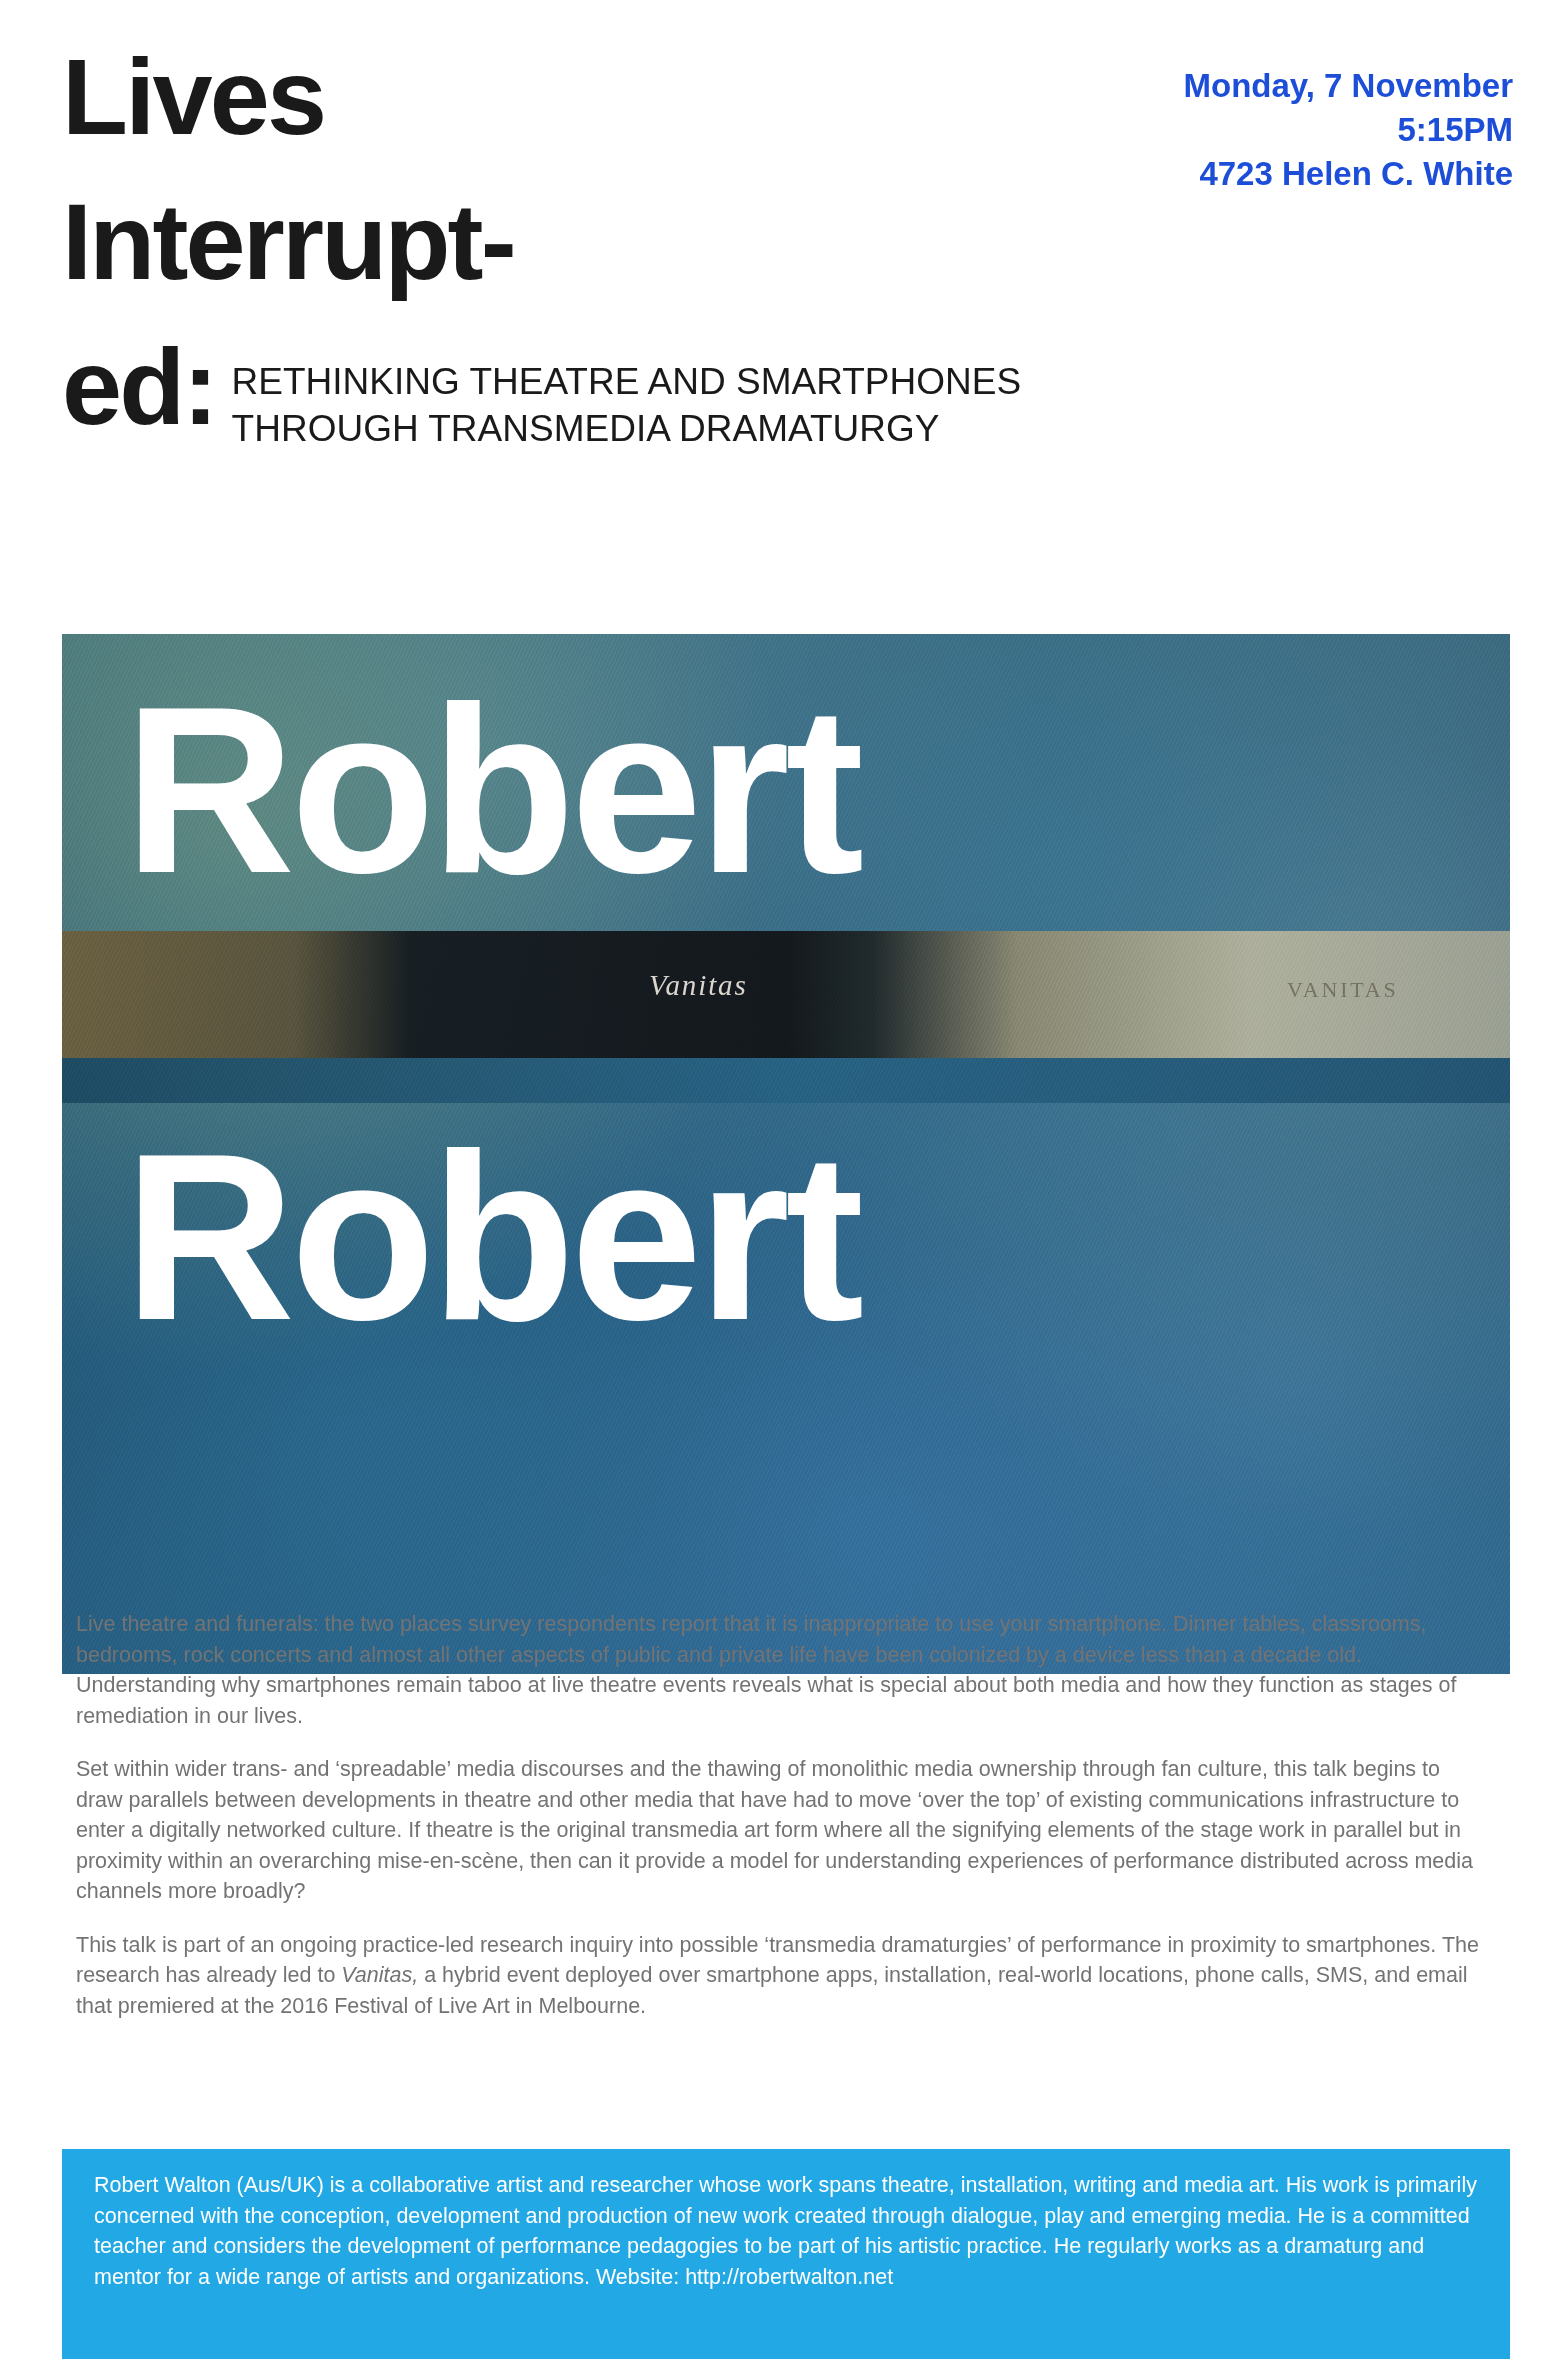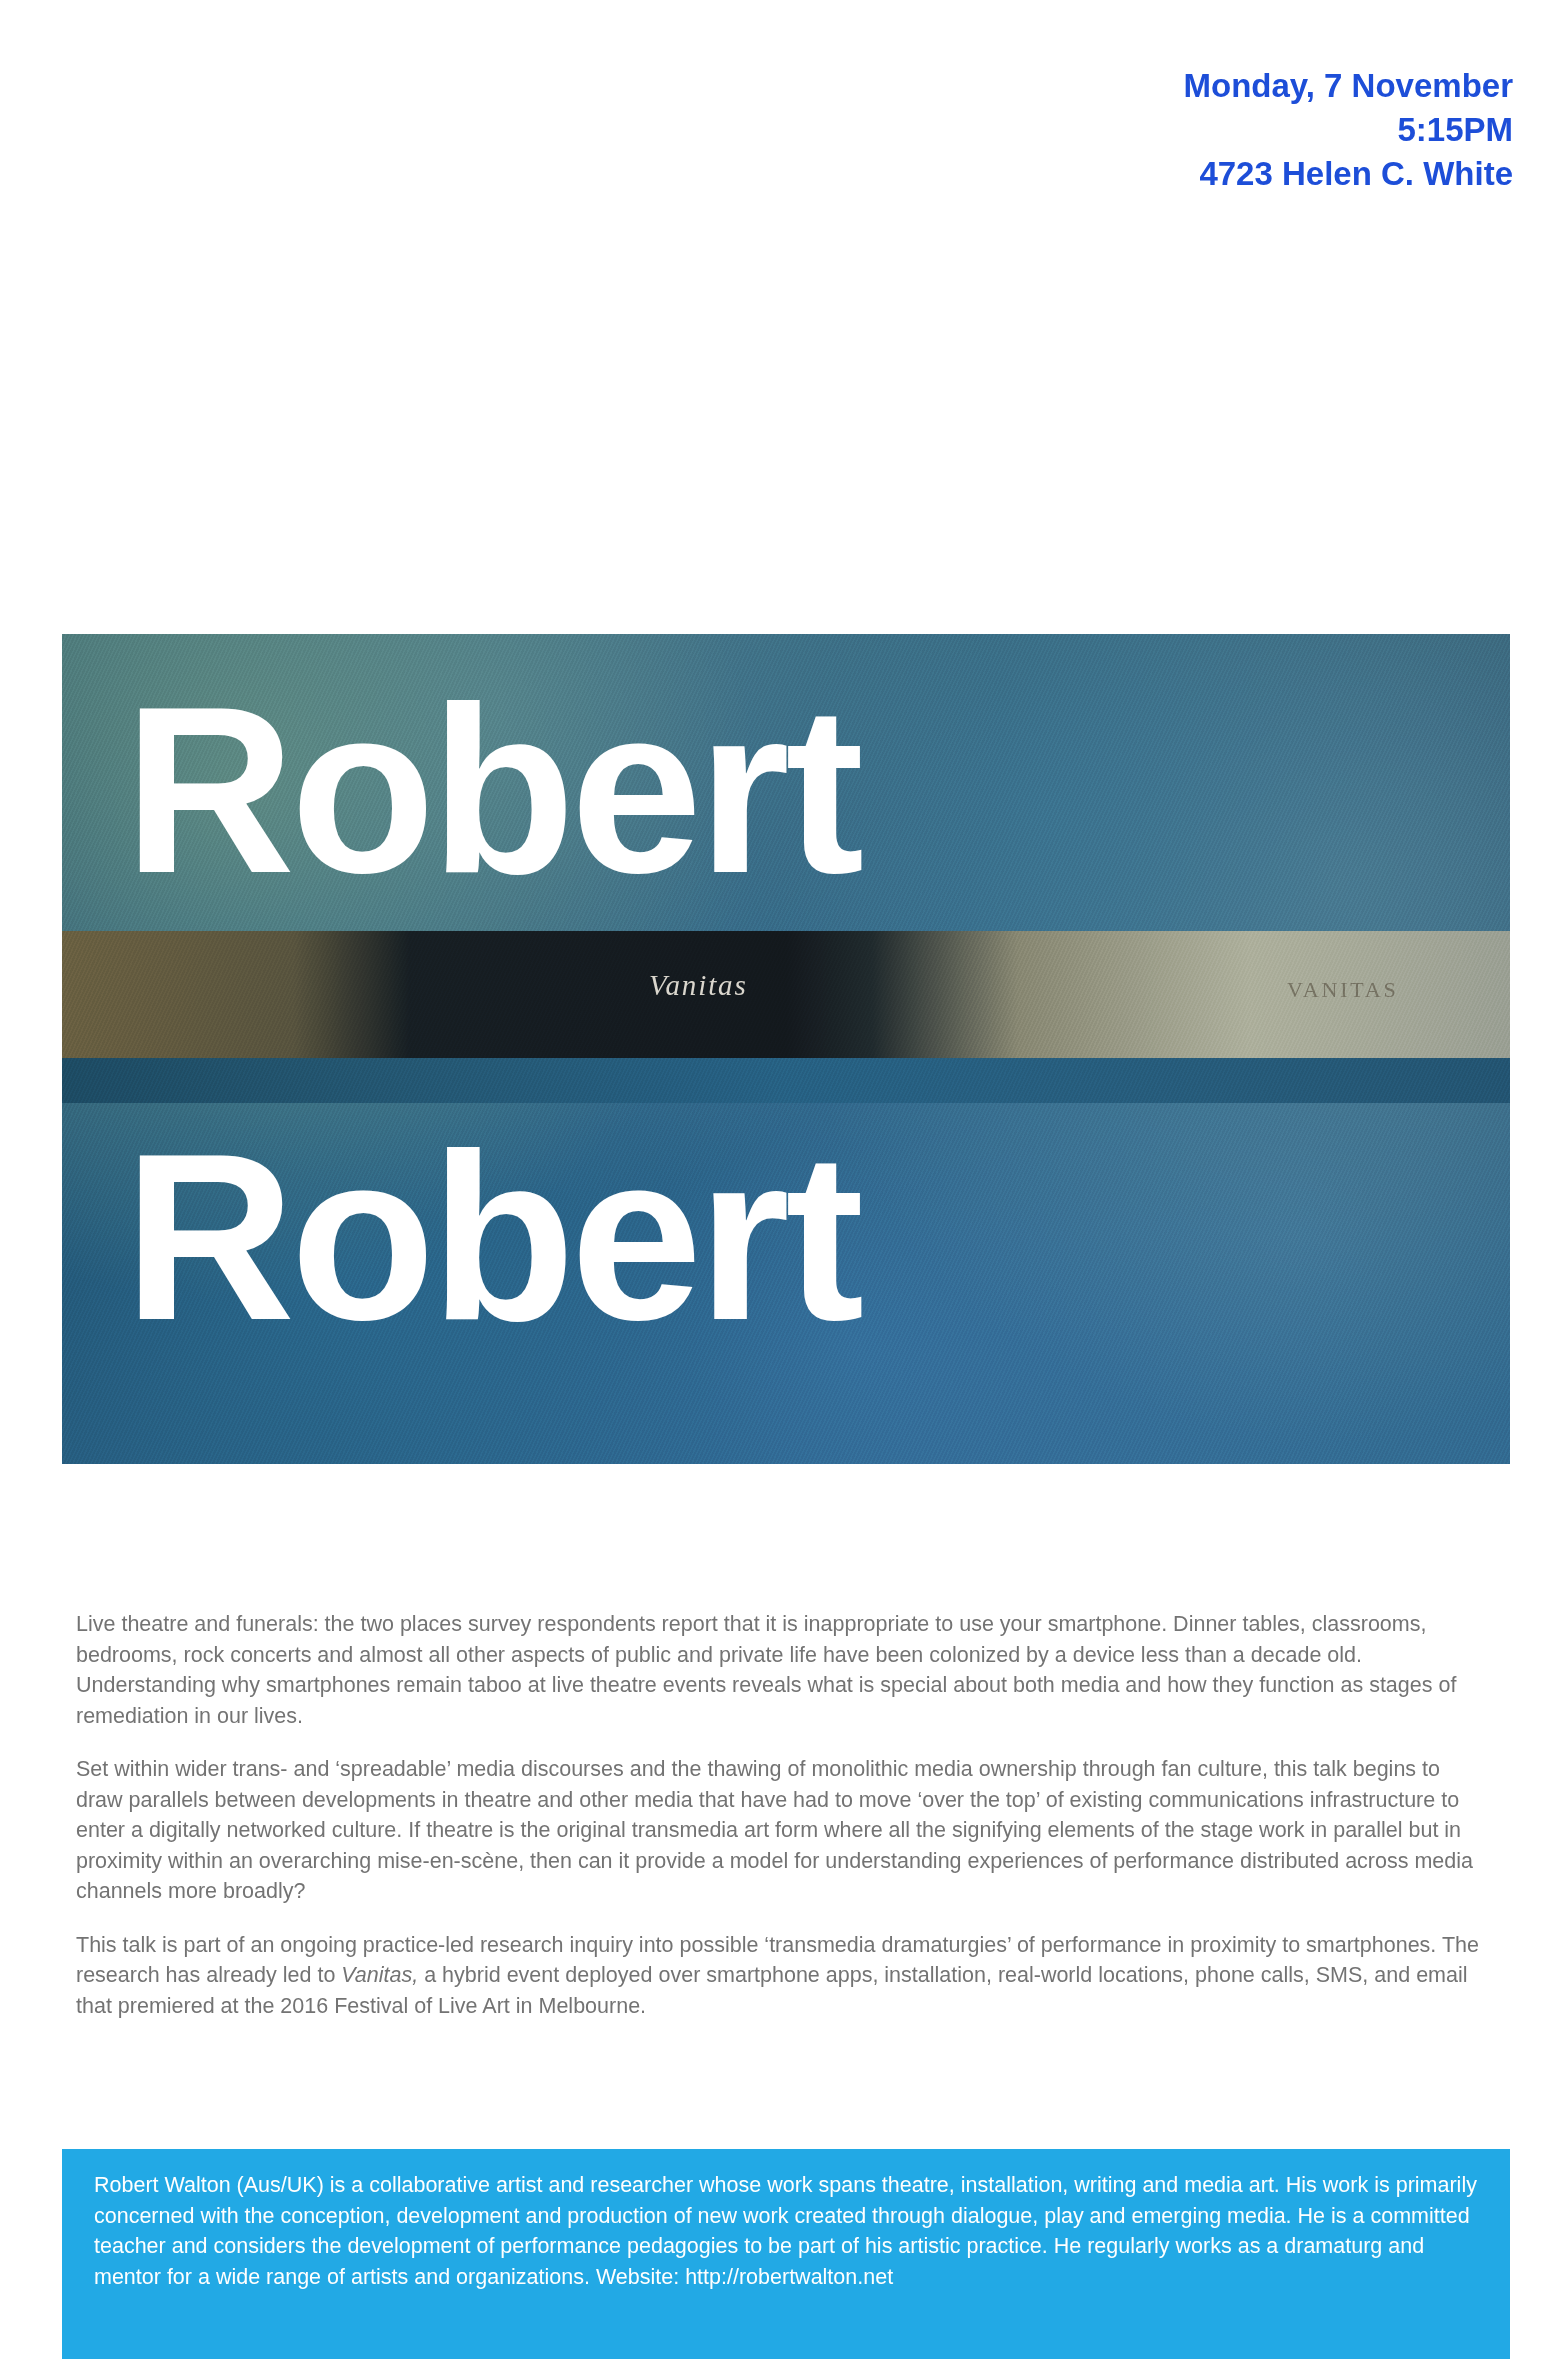--- a/index.html
+++ b/index.html
@@ -77,21 +77,21 @@
     line-height: 1.34;
     letter-spacing: 0px;
   }
 
   
   .banner {
     position: absolute;
     left: 62px;
     top: 634px;
     width: 1448px;
-    height: 830px;
+    height: 1040px;
     overflow: hidden;
     background: #2f5f72;
   }
   .banner-bg {
     position: absolute;
     inset: 0;
     background:
       radial-gradient(circle at 12% 18%, rgba(120,160,130,0.55) 0%, rgba(40,80,95,0) 36%),
       radial-gradient(circle at 30% 10%, rgba(90,140,160,0.6) 0%, rgba(30,70,90,0) 40%),
       radial-gradient(circle at 68% 22%, rgba(60,120,150,0.7) 0%, rgba(25,60,85,0) 45%),
@@ -218,20 +218,31 @@
     line-height: 1.42;
   }
 </style>
 </head>
 <body>
 
 <div class="poster">
 
   <div class="header">
 
+    <div class="title-block">
+      <div class="title-line">Lives</div>
+      <div class="title-line">Interrupt-</div>
+      <div class="title-third-row">
+        <div class="title-line last">ed:</div>
+        <div class="subtitle">
+          <div>RETHINKING THEATRE AND SMARTPHONES</div>
+          <div>THROUGH TRANSMEDIA DRAMATURGY</div>
+        </div>
+      </div>
+    </div>
 
     <div class="eventinfo">
       <div>Monday, 7 November</div>
       <div>5:15PM</div>
       <div>4723 Helen C. White</div>
     </div>
 
   </div>
 
   <div class="banner">

